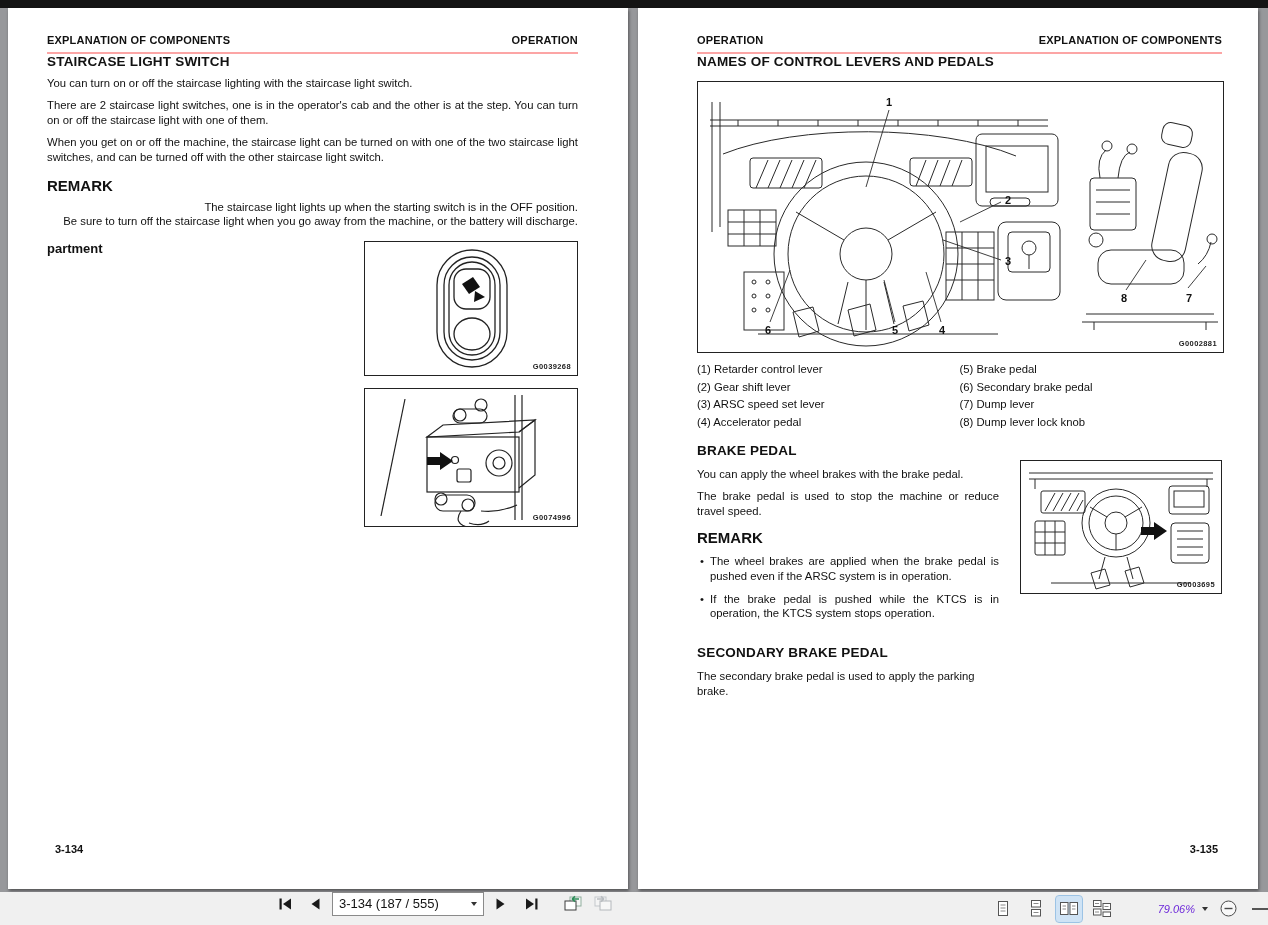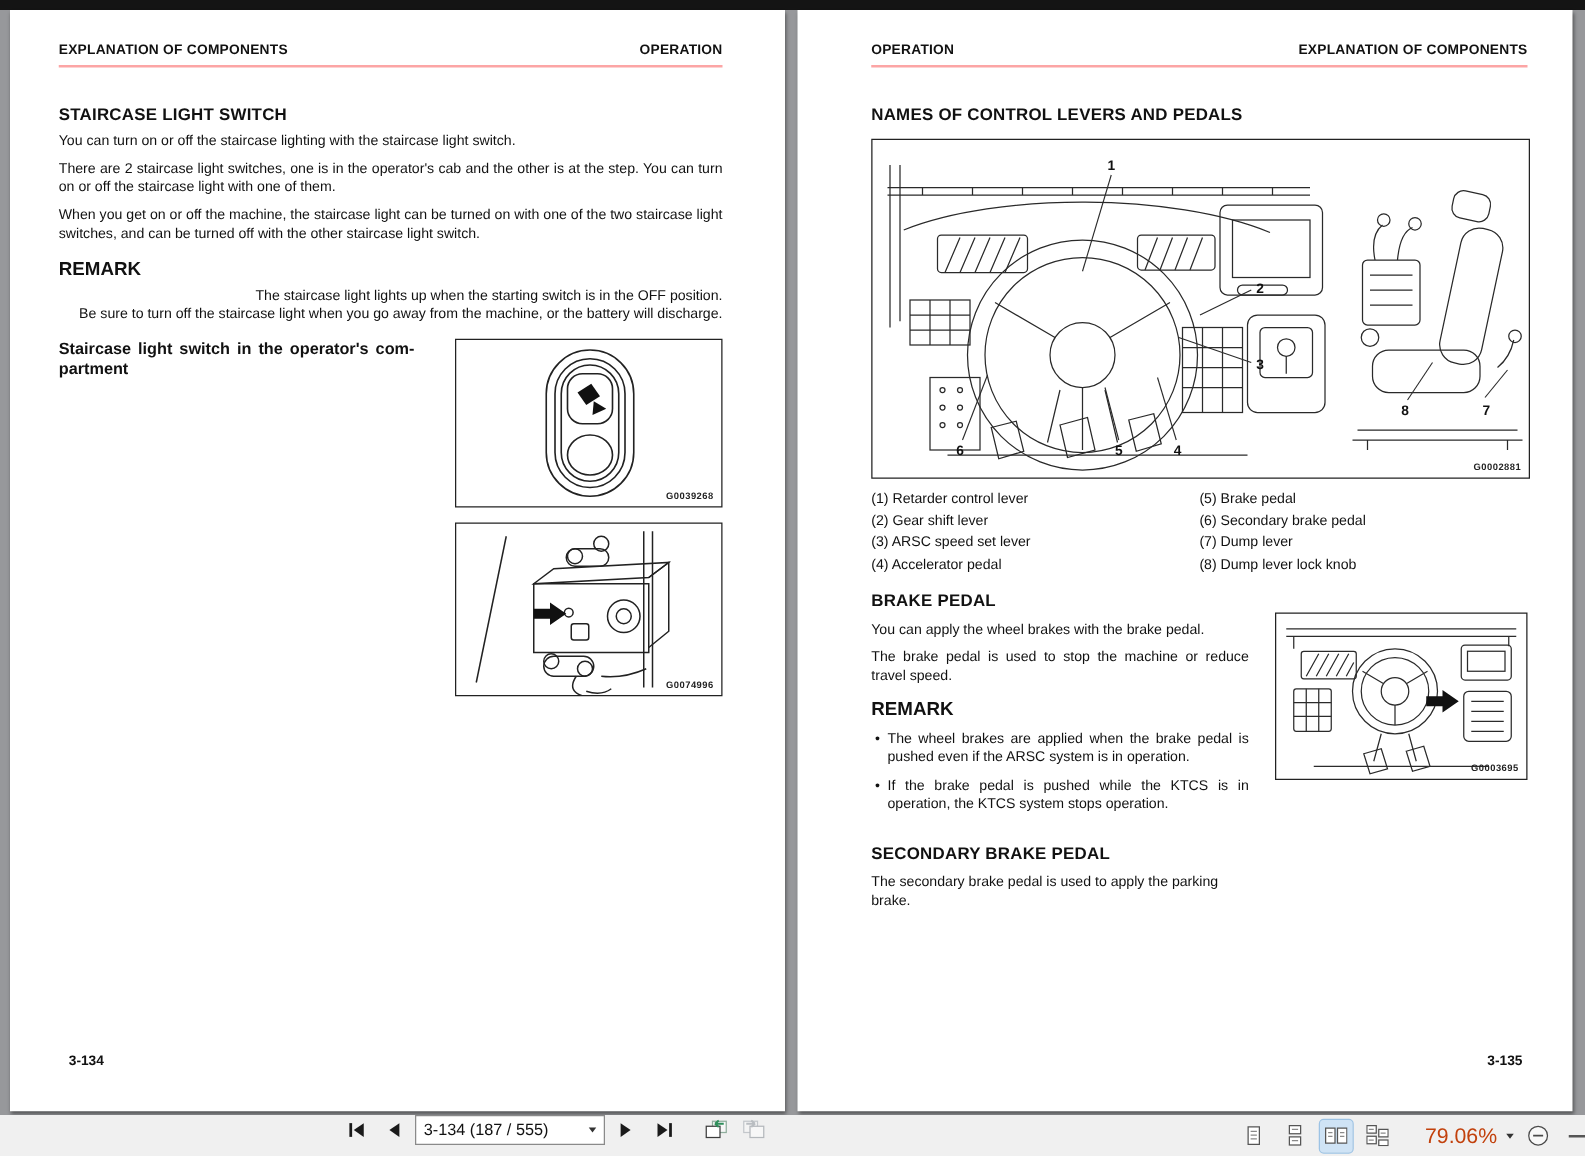--- a/index.html
+++ b/index.html
@@ -6,21 +6,21 @@
   .viewer{position:relative;width:1268px;height:925px;background:#97989b;overflow:hidden;
           font-family:"Liberation Sans","DejaVu Sans",sans-serif;color:#111;}
   .topbar{position:absolute;left:0;top:0;width:1268px;height:8px;background:#141414;}
   .page{position:absolute;top:8px;height:881px;background:#fff;box-shadow:1px 2px 3px rgba(0,0,0,.45);}
   .page-left{left:8px;width:620px;}
   .page-right{left:638px;width:620px;}
   .inner-l{padding:26px 50px 0 39px;}
   .inner-r{padding:26px 36px 0 59px;}
   .pghead{display:flex;justify-content:space-between;font-size:11px;font-weight:bold;
           border-bottom:2px solid #fca5a5;padding-bottom:6px;letter-spacing:.2px;}
-  .sect-title{font-size:13.5px;font-weight:bold;margin-top:30px;letter-spacing:.2px;}
+  .sect-title{font-size:13.5px;font-weight:bold;letter-spacing:.2px;}
   .sect-title.tight{margin-top:12px;}
   p.body{font-size:11.3px;line-height:1.32;margin:7px 0;}
   p.just{text-align:justify;}
   .remark{font-size:15px;font-weight:bold;margin-top:12px;}
   .rline{font-size:11.3px;line-height:1.3;text-align:right;}
   .subrow{display:flex;align-items:flex-start;margin-top:12px;}
   .subcol{width:302px;}
   .subhead{font-size:13px;font-weight:bold;line-height:1.25;}
   .subhead .l1{display:block;word-spacing:2px;}
   .figbox{border:1px solid #222;background:#fff;position:relative;margin-left:auto;}
@@ -41,21 +41,21 @@
   
   .toolbar{position:absolute;left:0;bottom:0;width:1268px;height:33px;background:#f0f0f0;}
   .tb-center{position:absolute;left:272px;top:0;height:23px;display:flex;align-items:center;gap:4px;}
   .tb-right{position:absolute;left:990px;top:0;height:33px;display:flex;align-items:center;gap:7px;}
   .tb-btn{width:26px;height:26px;display:flex;align-items:center;justify-content:center;border-radius:3px;flex:none;}
   .tb-btn.sel{background:#cfe3f5;outline:1px solid #9cc3e5;}
   .pagefield{width:138px;height:22px;background:#fff;border:1px solid #8a8a8a;display:flex;
              align-items:center;justify-content:space-between;padding:0 6px;font-size:13px;}
   .caret{width:0;height:0;border-left:3.5px solid transparent;border-right:3.5px solid transparent;
          border-top:4px solid #333;}
-  .zoomtext{font-size:17px;color:#c2410c;min-width:55px;text-align:right;margin-left:18px;}
+  .zoomtext{font-size:11px;color:#6d28d9;min-width:55px;text-align:right;margin-left:18px;font-style:italic;}
   .sliderstub{width:22px;height:2px;background:#555;margin-left:4px;}
 </style>
 </head>
 <body>
 
 <svg width="0" height="0" style="position:absolute" aria-hidden="true">
   <defs>
     <g id="minidash" fill="none" stroke="#2b2b2b" stroke-width="1">
       <path d="M8 12 H192 M8 18 H192"></path>
       <path d="M14 18 V28 M186 18 V26"></path>
@@ -91,21 +91,20 @@
       <p class="body">You can turn on or off the staircase lighting with the staircase light switch.</p>
       <p class="body just">There are 2 staircase light switches, one is in the operator's cab and the other is at the step. You can turn on or off the staircase light with one of them.</p>
       <p class="body just">When you get on or off the machine, the staircase light can be turned on with one of the two staircase light switches, and can be turned off with the other staircase light switch.</p>
       <div class="remark">REMARK</div>
       <div class="rline" style="margin-top:6px">The staircase light lights up when the starting switch is in the OFF position.</div>
       <div class="rline">Be sure to turn off the staircase light when you go away from the machine, or the battery will discharge.</div>
 
       <div class="subrow">
         <div class="subcol">
           <div class="subhead">
-            <span class="l1">Staircase light switch in the operator's com-</span>
             <span>partment</span>
           </div>
         </div>
         <div class="figbox fig1">
           <svg class="line" width="212" height="133" viewBox="0 0 212 133" fill="none" stroke="#222" stroke-width="1.3">
             <rect x="72" y="8" width="70" height="117" rx="35"></rect>
             <rect x="79" y="15" width="56" height="103" rx="28"></rect>
             <rect x="84" y="20" width="46" height="93" rx="23"></rect>
             <rect x="89" y="27" width="36" height="40" rx="12"></rect>
             <ellipse cx="107" cy="92" rx="18" ry="16"></ellipse>

